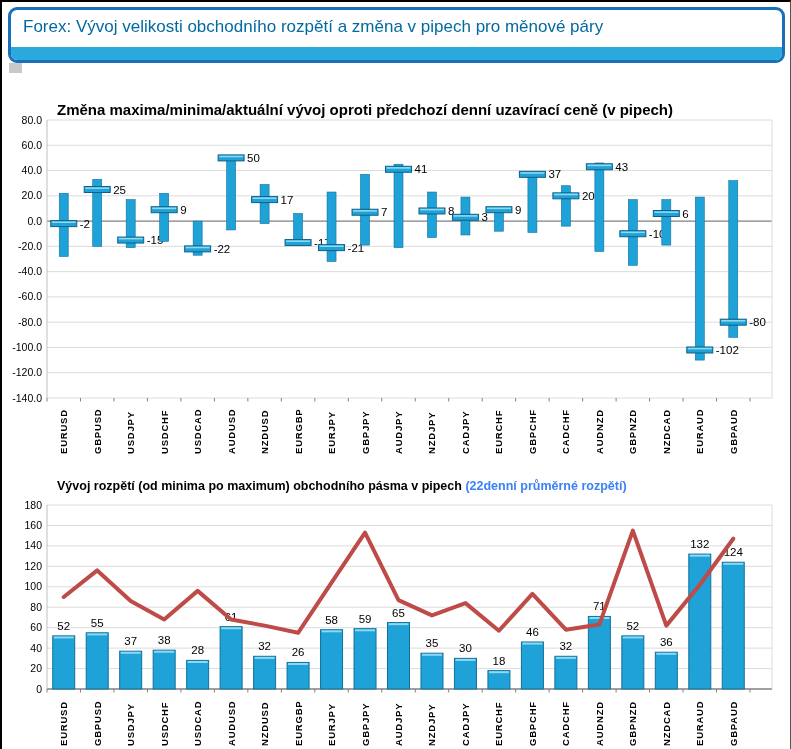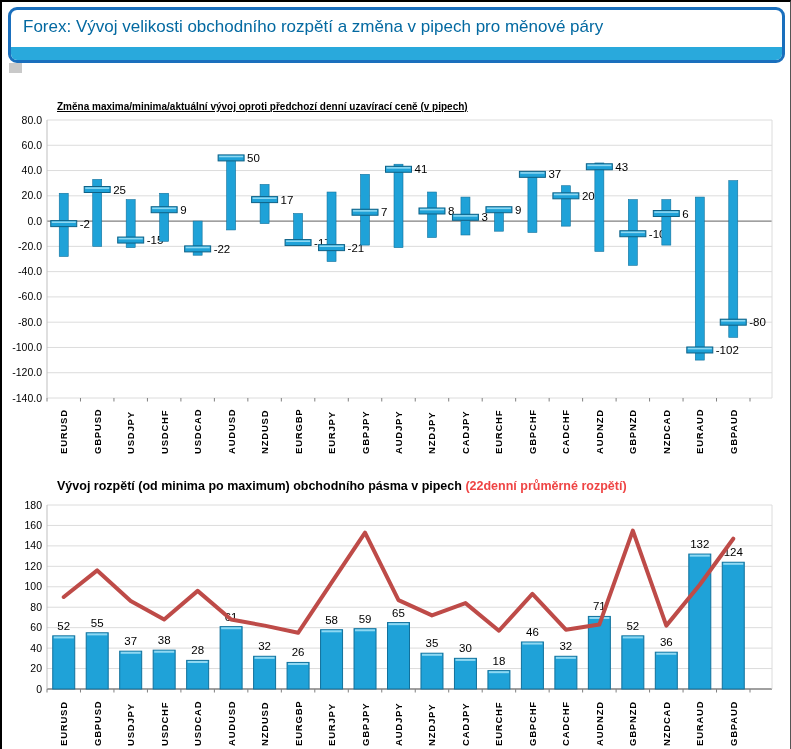--- a/index.html
+++ b/index.html
@@ -15,23 +15,23 @@
   }
   .header-title{
     position:absolute;left:12px;top:7px;font-size:17px;font-weight:normal;color:#0369a1;
     white-space:nowrap;letter-spacing:0px;
   }
   .header-strip{
     position:absolute;left:0;bottom:0;width:100%;height:13px;background:#29a9dc;
   }
   .artifact-square{position:absolute;left:7px;top:61px;width:13px;height:10px;background:#c9c9c9;}
   .chart-title{position:absolute;font-weight:bold;color:#000;white-space:nowrap;}
-  #top-title{left:55px;top:99px;font-size:10px;text-decoration:underline;}
+  #top-title{left:55px;top:99px;font-size:15px;}
   #bottom-title{left:55px;top:477px;font-size:12.5px;}
-  #bottom-title .red{color:#ef4444;}
+  #bottom-title .red{color:#3b82f6;}
   svg{position:absolute;left:0;top:0;}
   text{font-family:"Liberation Sans", sans-serif;}
 </style>
 </head>
 <body>
 
 <div class="page">
 
   <div class="header-box">
     <div class="header-title">Forex: Vývoj velikosti obchodního rozpětí a změna v pipech pro měnové páry</div>

